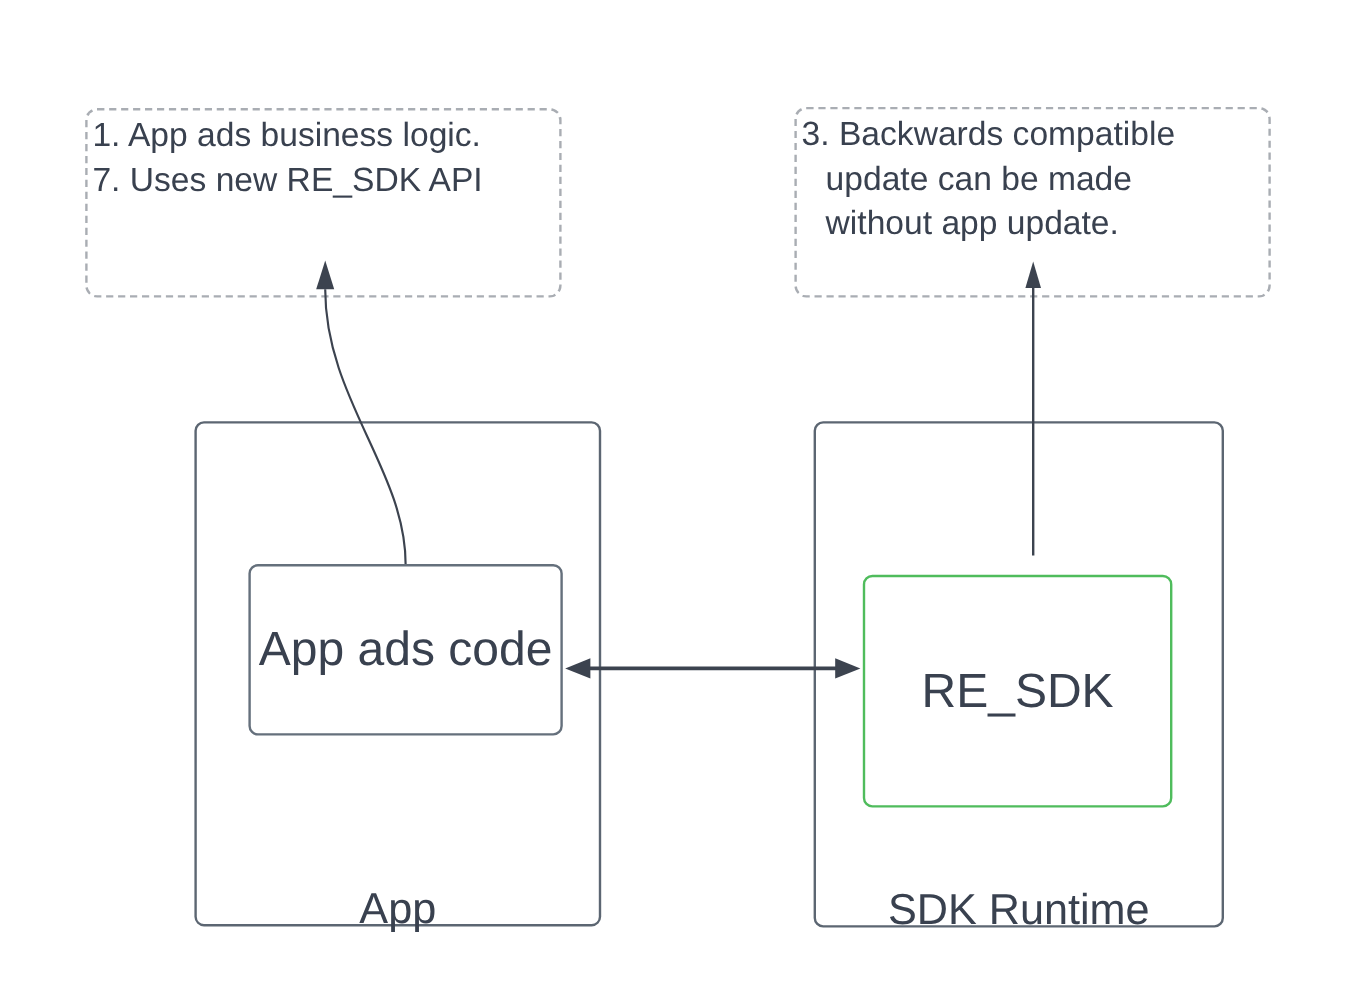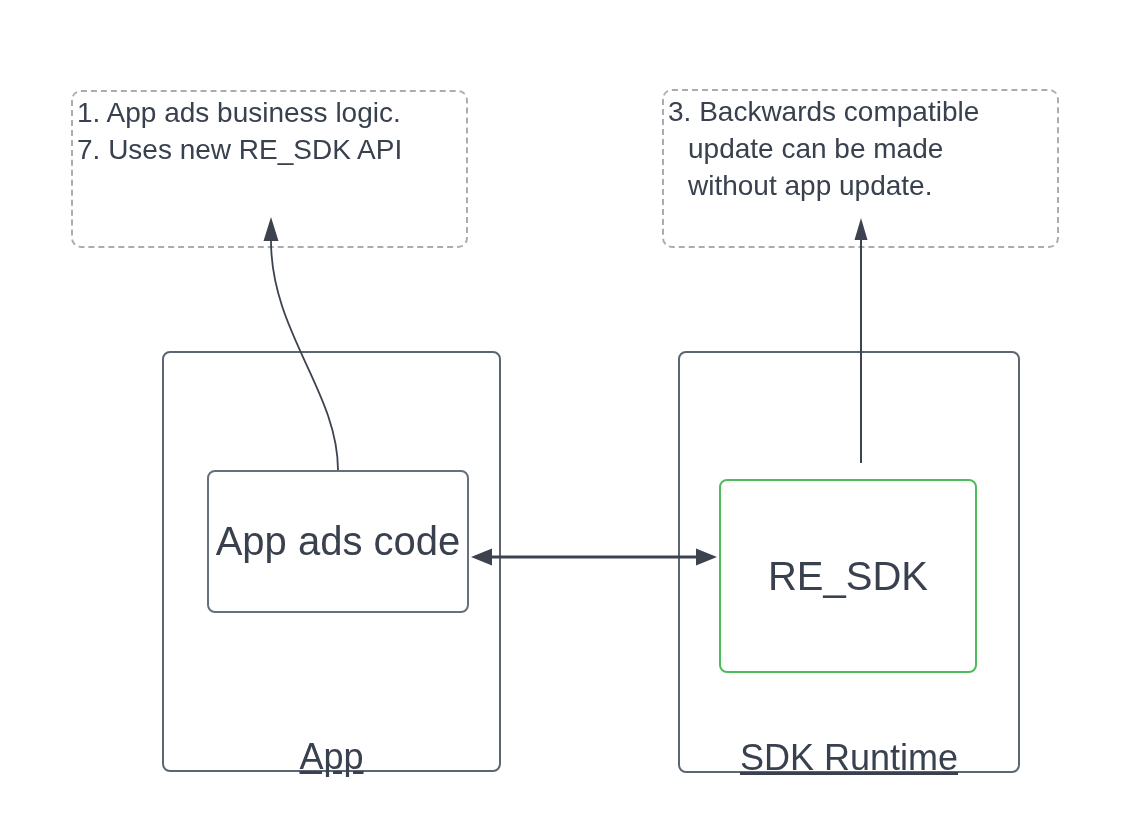--- a/index.html
+++ b/index.html
@@ -46,21 +46,20 @@
   }
   .app-container{left:162px;top:351px;width:339px;height:421px;}
   .sdk-container{left:678px;top:351px;width:342px;height:422px;}
   .container-label{
     position:absolute;
     left:0;right:0;bottom:-6px;
     text-align:center;
     font-size:36px;
     line-height:38px;
     color:var(--ink);
-    text-decoration:underline;
   }
   
   .node{
     position:absolute;
     border-radius:8px;
     background:var(--bg);
     display:flex;
     align-items:center;
     justify-content:center;
     font-size:40px;

